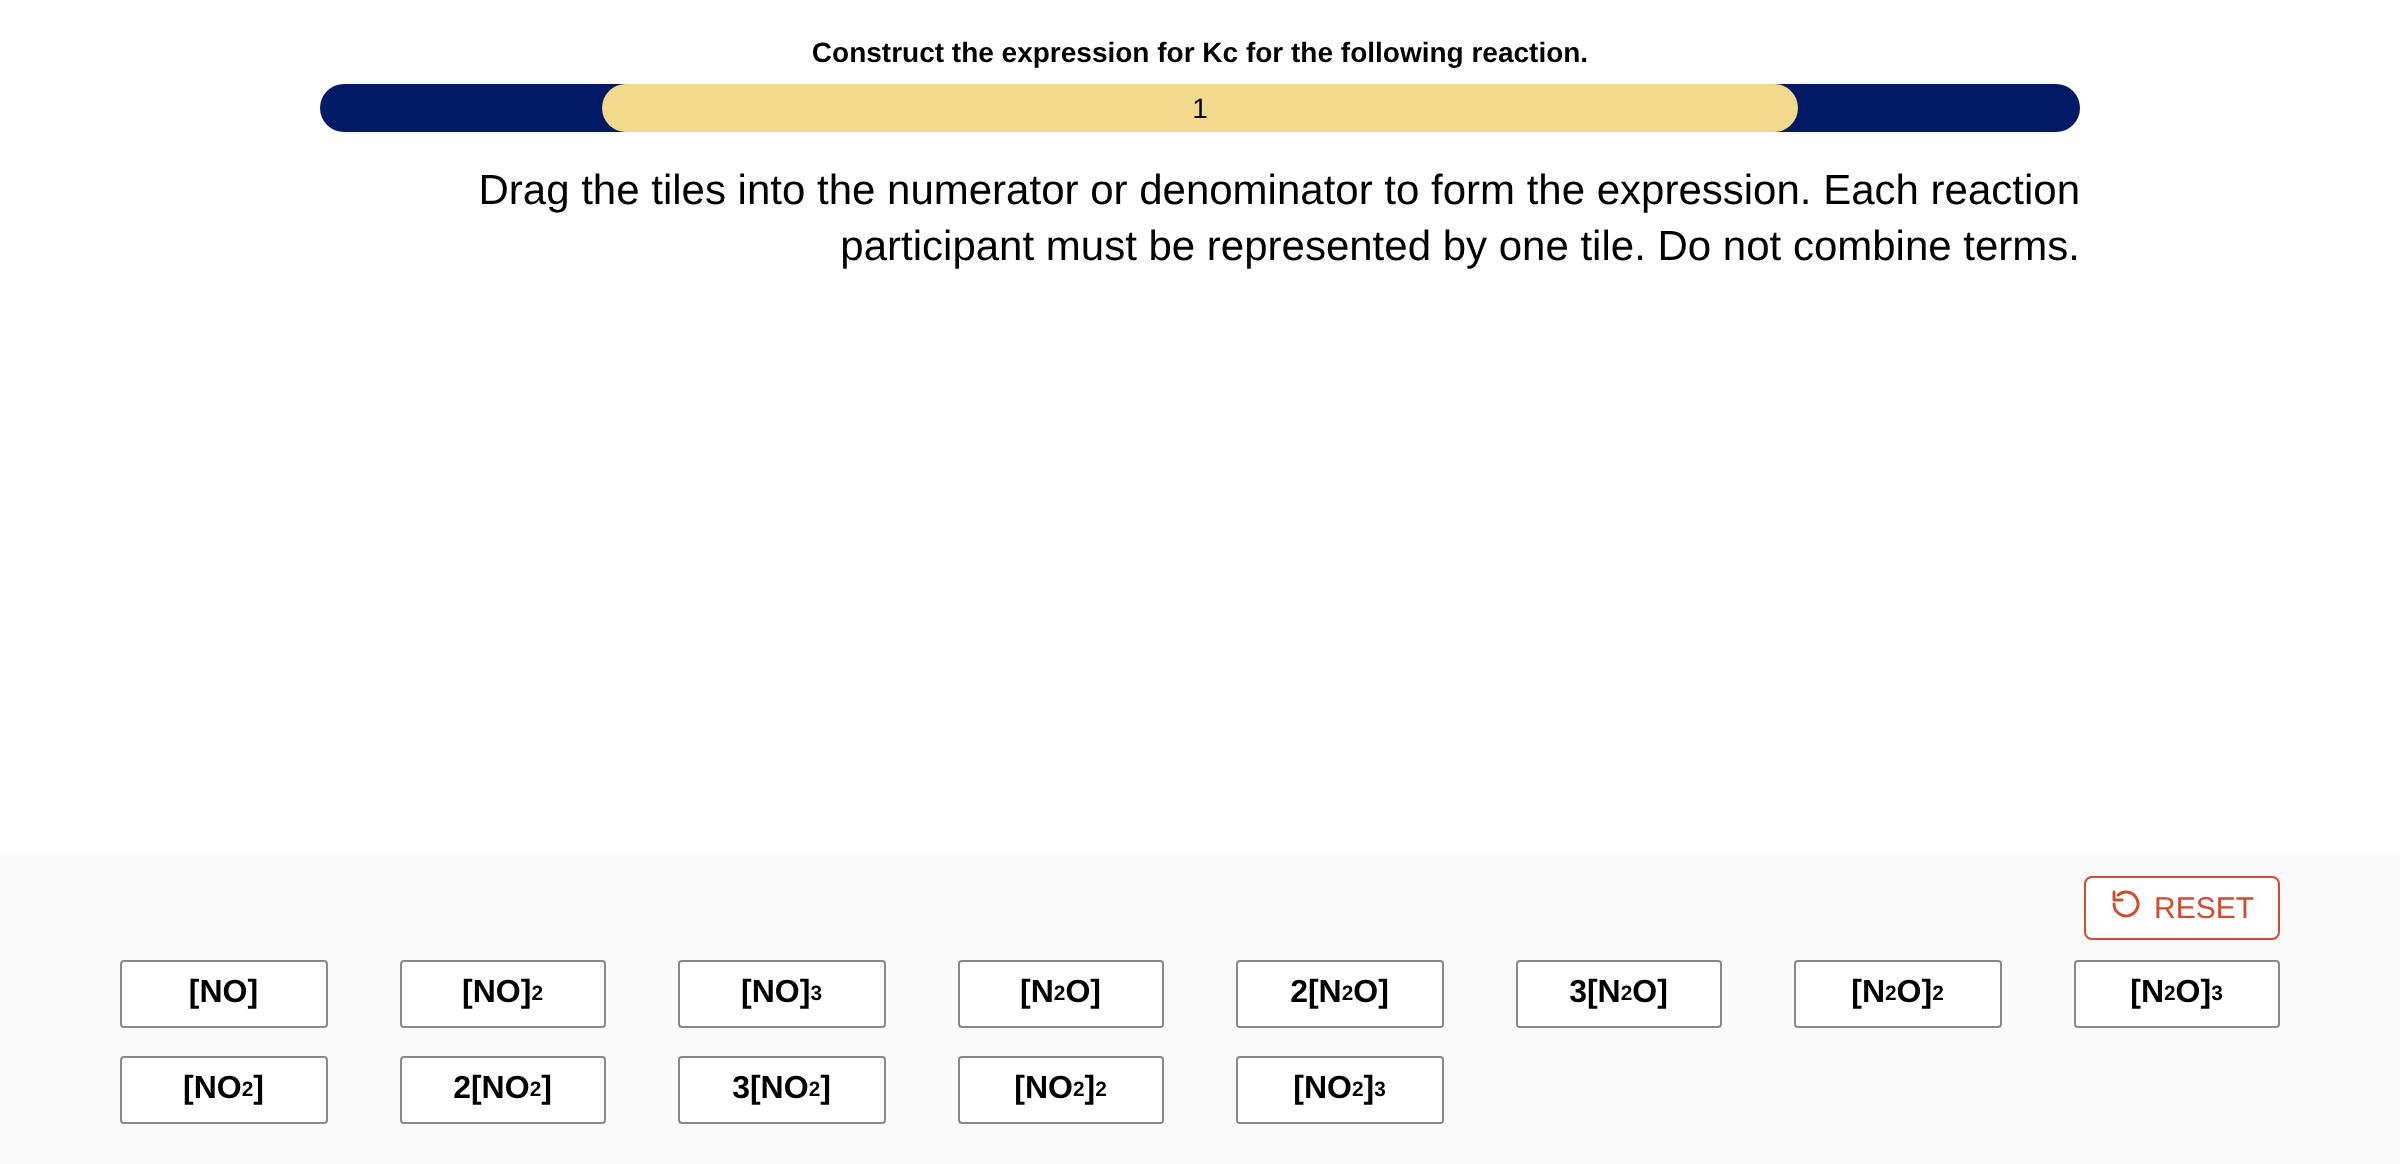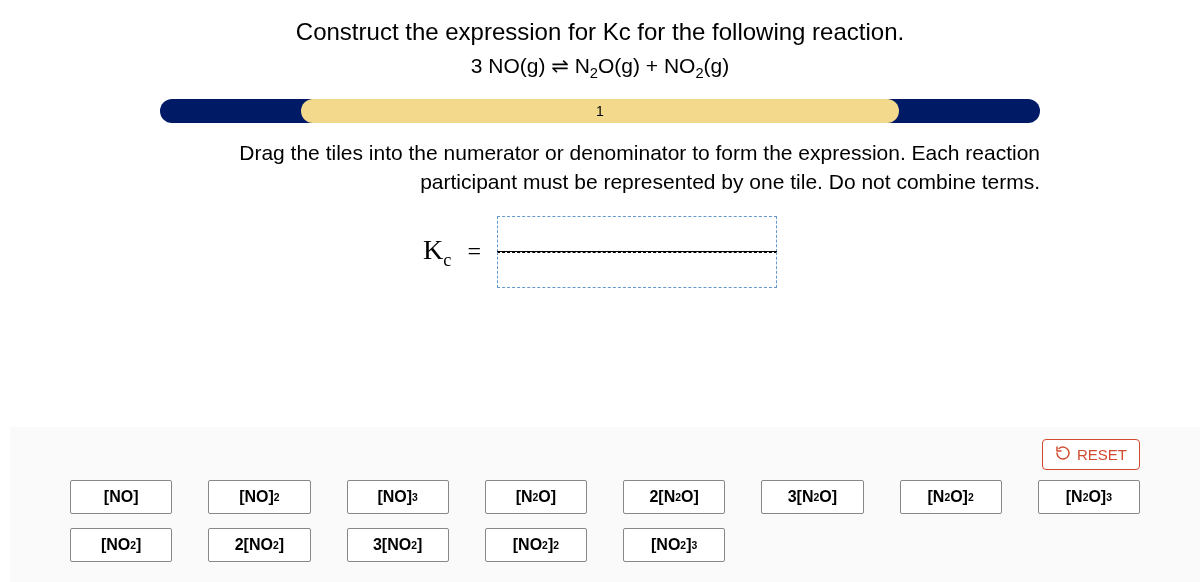--- a/index.html
+++ b/index.html
@@ -10,22 +10,23 @@
     color: #000;
     width: 1200px;
     height: 582px;
     position: relative;
   }
   .prompt-area {
     padding: 18px 0 0 0;
     text-align: center;
   }
   .prompt-line {
-    font-size: 24px;
+    font-size: 14px;
     margin: 0 0 8px 0;
+    font-weight: bold;
   }
   .equation-line {
     font-size: 21px;
     margin: 0 0 18px 0;
   }
   sub { font-size: 0.7em; }
   sup { font-size: 0.7em; }
   .equil { font-family: "Times New Roman", serif; }
   .progress-wrap {
     width: 880px;
@@ -85,21 +86,21 @@
   .frac-box { position: relative; }
   .frac-box .dropzone.num { border-bottom-style: dashed; }
   .frac-box .dropzone.den { border-top-style: dashed; }
   .frac-divider {
     width: 280px;
     height: 0;
     border-top: 1px solid #000;
   }
   .bottom-section {
     position: absolute;
-    left: 10px; right: 0; bottom: 0;
+    left: 0; right: 0; bottom: 0;
     background: #fafafa;
     padding: 12px 60px 20px 60px;
   }
   .reset-row {
     display: flex;
     justify-content: flex-end;
     margin-bottom: 10px;
   }
   .reset-btn {
     display: inline-flex;
@@ -133,41 +134,31 @@
     user-select: none;
   }
   .tile sub, .tile sup { font-size: 0.65em; }
   .tile.empty { visibility: hidden; }
 </style>
 </head>
 <body>
 
 <div class="prompt-area">
   <div class="prompt-line">Construct the expression for Kc for the following reaction.</div>
-  <div class="equation-line">3 NO(g) <span class="equil">⇌</span> N<sub>2</sub>O(g) + NO<sub>2</sub>(g)</div>
 
   <div class="progress-wrap">
     <div class="progress-track">
       <div class="progress-pill" id="progress-pill" style="left: 16%; width: 68%;">
         <span>1</span>
       </div>
     </div>
   </div>
 
   <div class="instructions">Drag the tiles into the numerator or denominator to form the expression. Each reaction participant must be represented by one tile. Do not combine terms.</div>
 
-  <div class="kc-row">
-    <div class="kc-label">K<sub>c</sub></div>
-    <div class="kc-equals">=</div>
-    <div class="frac-box">
-      <div class="dropzone num"></div>
-      <div class="frac-divider"></div>
-      <div class="dropzone den"></div>
-    </div>
-  </div>
 </div>
 
 <div class="bottom-section">
   <div class="reset-row">
     <button class="reset-btn">
       <span>
         <svg viewBox="0 0 24 24" fill="none" stroke="#d14b2f" stroke-width="2.2" stroke-linecap="round" stroke-linejoin="round">
           <path d="M3 12a9 9 0 1 0 3-6.7"></path>
           <polyline points="3 3 3 9 9 9"></polyline>
         </svg>

